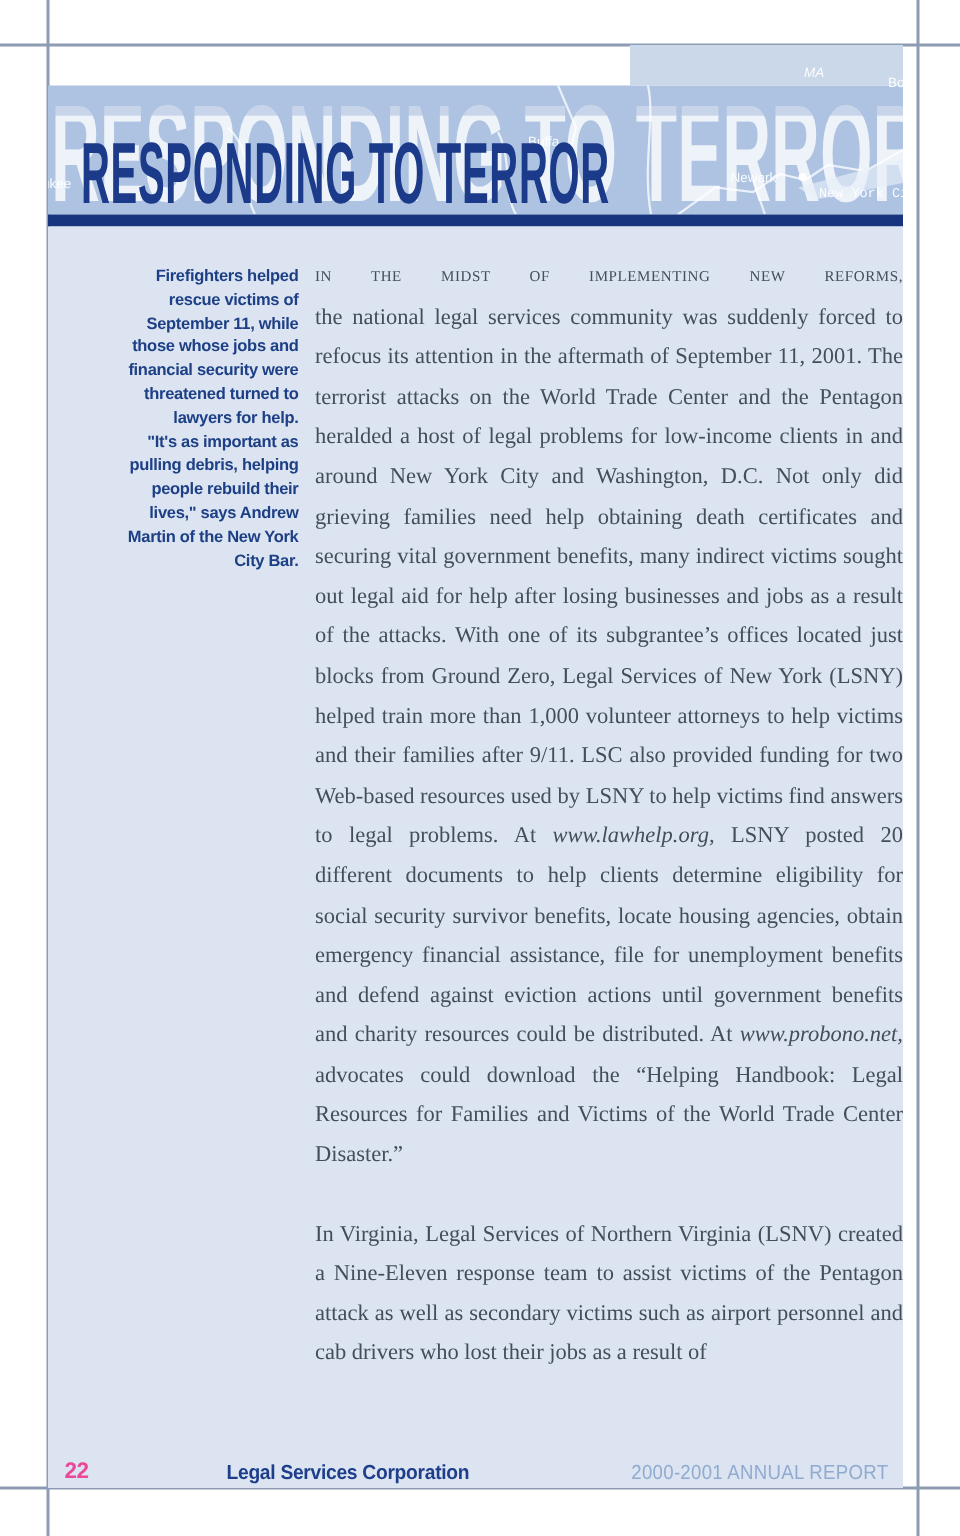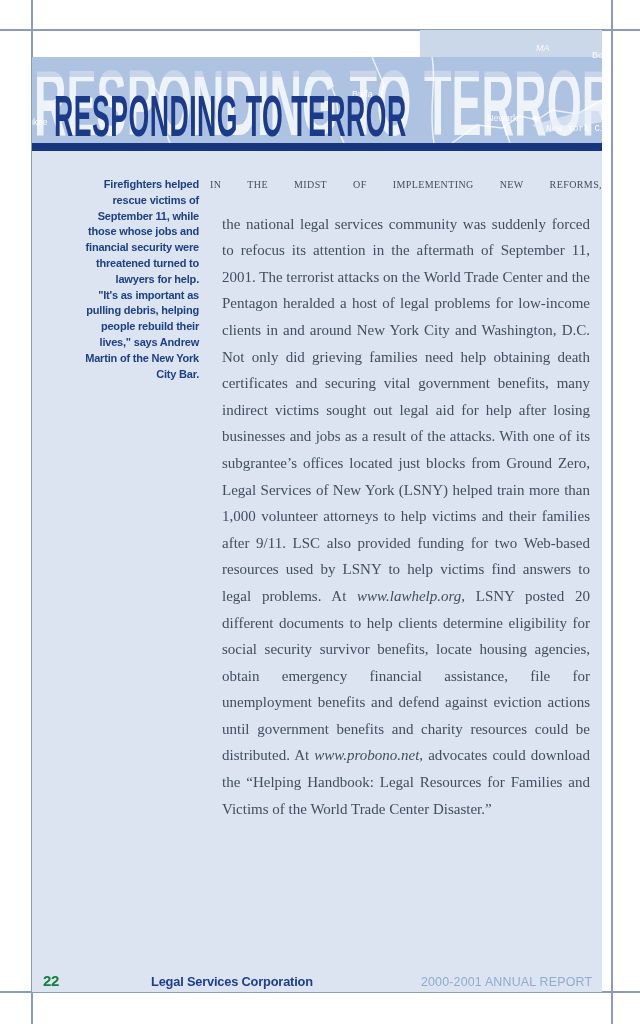--- a/index.html
+++ b/index.html
@@ -58,28 +58,28 @@
   .caption div{white-space:nowrap;}
 
   .article{
     position:absolute;left:210px;top:172px;width:392px;z-index:3;
     font-family:"Liberation Serif", serif;font-size:15px;line-height:26.6px;
     color:#424e5c;text-align:justify;
   }
   .article .lead{
     text-align:justify;text-align-last:justify;letter-spacing:0.4px;font-size:10px;
   }
-  .article p{margin:12px;}
+  .article p{margin:0;}
   .article p.second{margin-top:26px;}
   .article .i{font-style:italic;}
 
   
   .footer-pagenum{
     position:absolute;left:43px;top:972px;z-index:3;
-    font-weight:bold;font-size:15px;color:#15803d;letter-spacing:-0.3px;
+    font-weight:bold;font-size:15px;color:#ec4899;letter-spacing:-0.3px;
   }
   .footer-org{
     position:absolute;left:151px;top:974px;z-index:3;white-space:nowrap;
     font-weight:bold;font-size:13.5px;color:#1e3e8c;letter-spacing:-0.2px;
     transform:scaleX(0.95);transform-origin:left top;
   }
   .footer-report{
     position:absolute;right:48px;top:974px;z-index:3;white-space:nowrap;
     font-size:13.5px;color:#91abd0;letter-spacing:0.2px;
     transform:scaleX(0.92);transform-origin:right top;
@@ -146,17 +146,18 @@
     <div>pulling debris, helping</div>
     <div>people rebuild their</div>
     <div>lives," says Andrew</div>
     <div>Martin of the New York</div>
     <div>City Bar.</div>
   </div>
 
 <div class="article">
   <div class="lead">IN THE MIDST OF IMPLEMENTING NEW REFORMS,</div>
   <p class="first"><span>the national legal services community was suddenly forced to refocus its attention in the aftermath of September 11, 2001. The terrorist attacks on the World Trade Center and the Pentagon heralded a host of legal problems for low-income clients in and around New York City and Washington, D.C. Not only did grieving families need help obtaining death certificates and securing vital government benefits, many indirect victims sought out legal aid for help after losing businesses and jobs as a result of the attacks. With one of its subgrantee’s offices located just blocks from Ground Zero, Legal Services of New York (LSNY) helped train more than 1,000 volunteer attorneys to help victims and their families after 9/11. LSC also provided funding for two Web-based resources used by LSNY to help victims find answers to legal problems. At </span><span class="i">www.lawhelp.org,</span><span> LSNY posted 20 different documents to help clients determine eligibility for social security survivor benefits, locate housing agencies, obtain emergency financial assistance, file for unemployment benefits and defend against eviction actions until government benefits and charity resources could be distributed. At </span><span class="i">www.probono.net,</span><span> advocates could download the “Helping Handbook: Legal Resources for Families and Victims of the World Trade Center Disaster.”</span></p>
+  <p class="second">In Virginia, Legal Services of Northern Virginia (LSNV) created a Nine-Eleven response team to assist victims of the Pentagon attack as well as secondary victims such as airport personnel and cab drivers who lost their jobs as a result of</p>
 </div>
 
 <div class="footer-pagenum">22</div>
 <div class="footer-org">Legal Services Corporation</div>
 <div class="footer-report">2000-2001 ANNUAL REPORT</div>
 
 </body></html>

